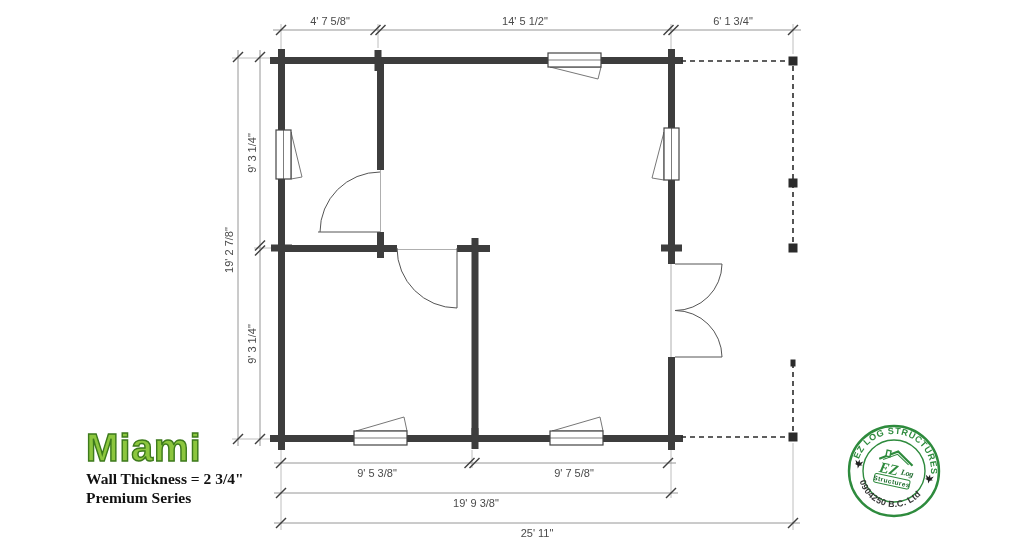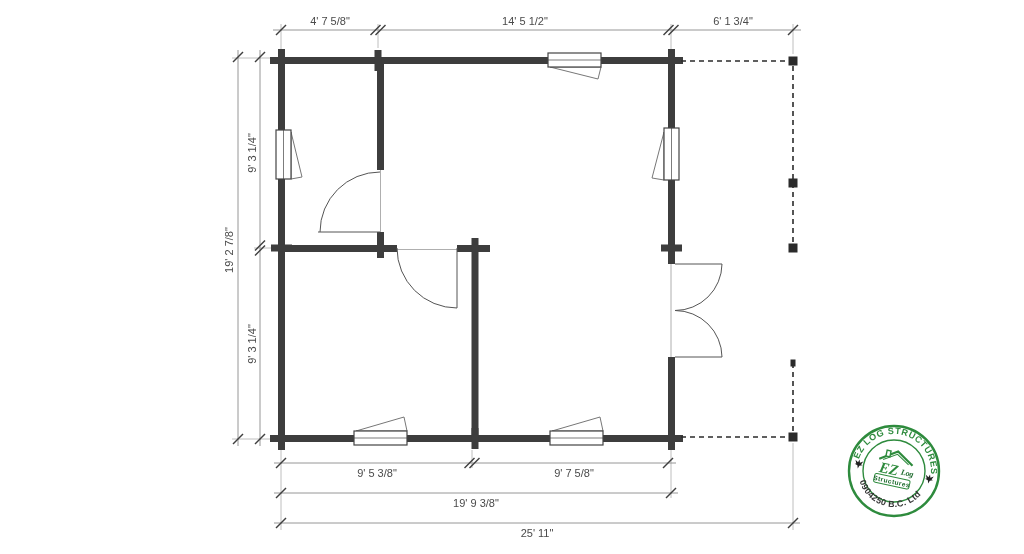--- a/index.html
+++ b/index.html
@@ -168,20 +168,25 @@
       <text class="dim-label" transform="rotate(-90 256 153)" x="256" y="153">9' 3 1/4"</text>
       <text class="dim-label" transform="rotate(-90 256 344)" x="256" y="344">9' 3 1/4"</text>
 
       <text class="dim-label" x="377" y="477">9' 5 3/8"</text>
       <text class="dim-label" x="574" y="477">9' 7 5/8"</text>
       <text class="dim-label" x="476" y="507">19' 9 3/8"</text>
       <text class="dim-label" x="537" y="537">25' 11"</text>
     </g>
   </svg>
 
+  <div class="title-block">
+    <div class="model-name">Miami</div>
+    <div class="wall-thickness">Wall Thickness = 2 3/4"</div>
+    <div class="series">Premium Series</div>
+  </div>
 
   <svg width="104" height="108" viewBox="0 0 104 108" style="left:845px;top:420px;">
     <circle cx="49" cy="51" r="45" fill="#fff" stroke="#2e8b3d" stroke-width="2.4"></circle>
     <circle cx="49" cy="51" r="31" fill="#fff" stroke="#2e8b3d" stroke-width="1.4"></circle>
     <defs>
       <path id="arcTop" d="M12,51 A37,37 0 0 1 86,51" fill="none"></path>
       <path id="arcBot" d="M13,51 A36,36 0 0 0 85,51" fill="none"></path>
     </defs>
     <g transform="rotate(12 49 51)">
       <text font-family="Liberation Sans, sans-serif" font-size="9" font-weight="bold" fill="#2e8b3d" letter-spacing="0.6">

